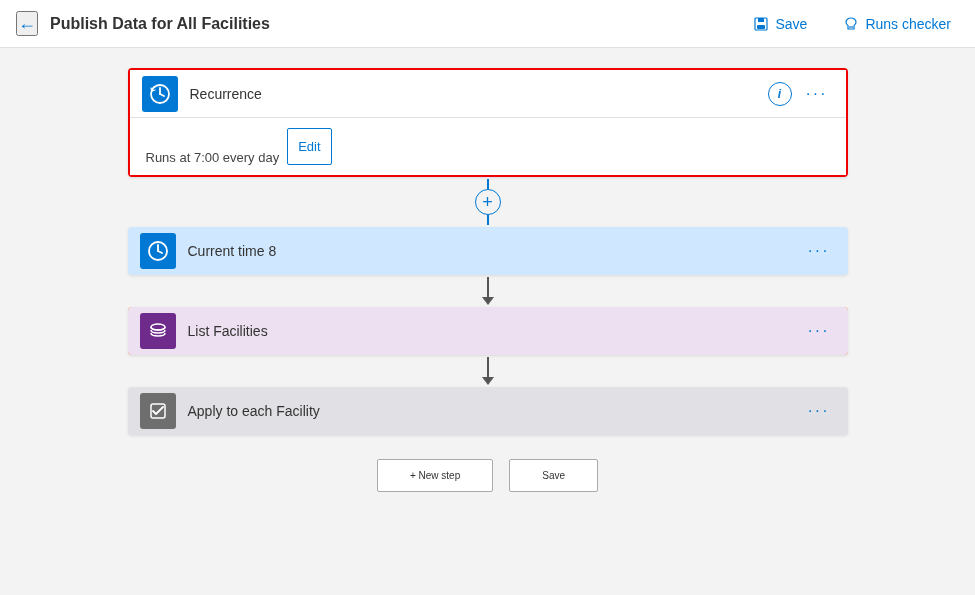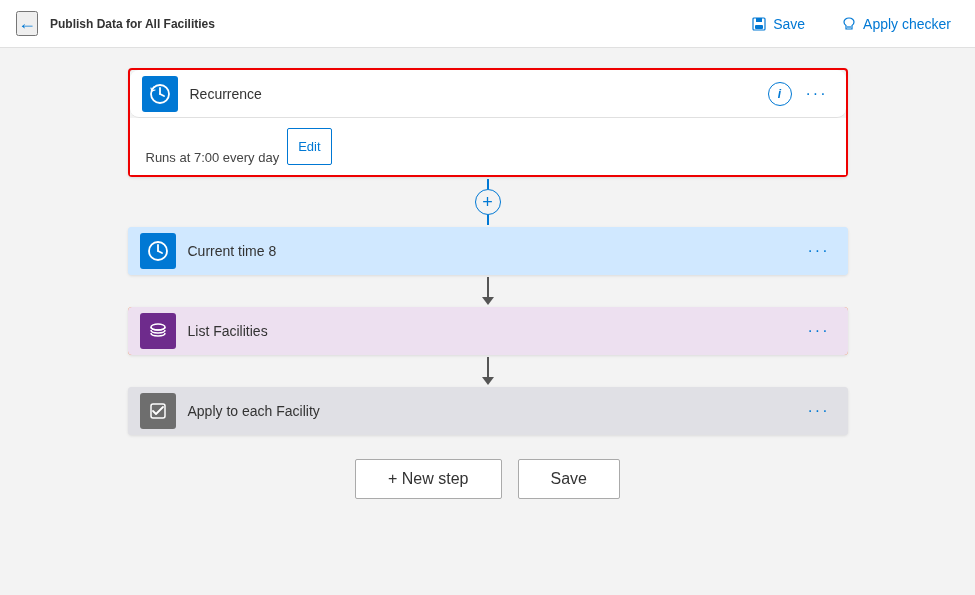--- a/index.html
+++ b/index.html
@@ -21,21 +21,21 @@
       padding: 0 16px;
       border-bottom: 1px solid #e0e0e0;
     }
     .header-back {
       color: #0078d4;
       font-size: 18px;
       cursor: pointer;
       margin-right: 12px;
     }
     .header-title {
-      font-size: 12px;
+      font-size: 16px;
       font-weight: 600;
       color: #333;
       flex: 1;
     }
     .header-actions {
       display: flex;
       align-items: center;
       gap: 20px;
     }
     .header-btn {
@@ -137,21 +137,20 @@
     
     .recurrence-card {
       border: 2px solid #e00;
       border-radius: 4px;
       overflow: visible;
     }
 
     .recurrence-header {
       background: #fff;
       border-bottom: 1px solid #e0e0e0;
-      border-radius: 9px;
     }
 
     .recurrence-body {
       background: #fff;
       padding: 10px 16px;
       font-size: 13px;
       color: #444;
       display: flex;
       align-items: flex-end;
       gap: 8px;
@@ -221,21 +220,21 @@
     }
 
     
     .bottom-actions {
       display: flex;
       gap: 16px;
       margin-top: 24px;
     }
     .bottom-btn {
       padding: 10px 32px;
-      font-size: 16px;
+      font-size: 10px;
       border: 1px solid #aaa;
       background: #fff;
       cursor: pointer;
       border-radius: 2px;
       color: #333;
     }
 
     
     .save-icon, .flow-icon {
       display: inline-block;
@@ -257,21 +256,21 @@
         <rect x="5" y="2" width="6" height="4" fill="#0078d4"></rect>
         <rect x="4" y="9" width="8" height="4" rx="1" fill="#0078d4"></rect>
       </svg>
       <span>Save</span>
     </button>
     <button class="header-btn">
       <svg class="flow-icon" viewBox="0 0 16 16" fill="none">
         <path d="M8 2 C5 2 3 4 3 6 C3 8 4 9 5 9.5 L5 13 L11 13 L11 9.5 C12 9 13 8 13 6 C13 4 11 2 8 2Z" stroke="#0078d4" stroke-width="1.2" fill="none"></path>
         <line x1="6" y1="11" x2="10" y2="11" stroke="#0078d4" stroke-width="1.2"></line>
       </svg>
-      <span>Apply checker</span>
+      <span>Runs checker</span>
     </button>
   </div>
 </div>
 
 <div class="main">
   <div class="flow-container">
 
     <div class="step-card recurrence-card">
       <div class="step-header recurrence-header">
         <div class="step-icon" style="background:#0078d4;">

